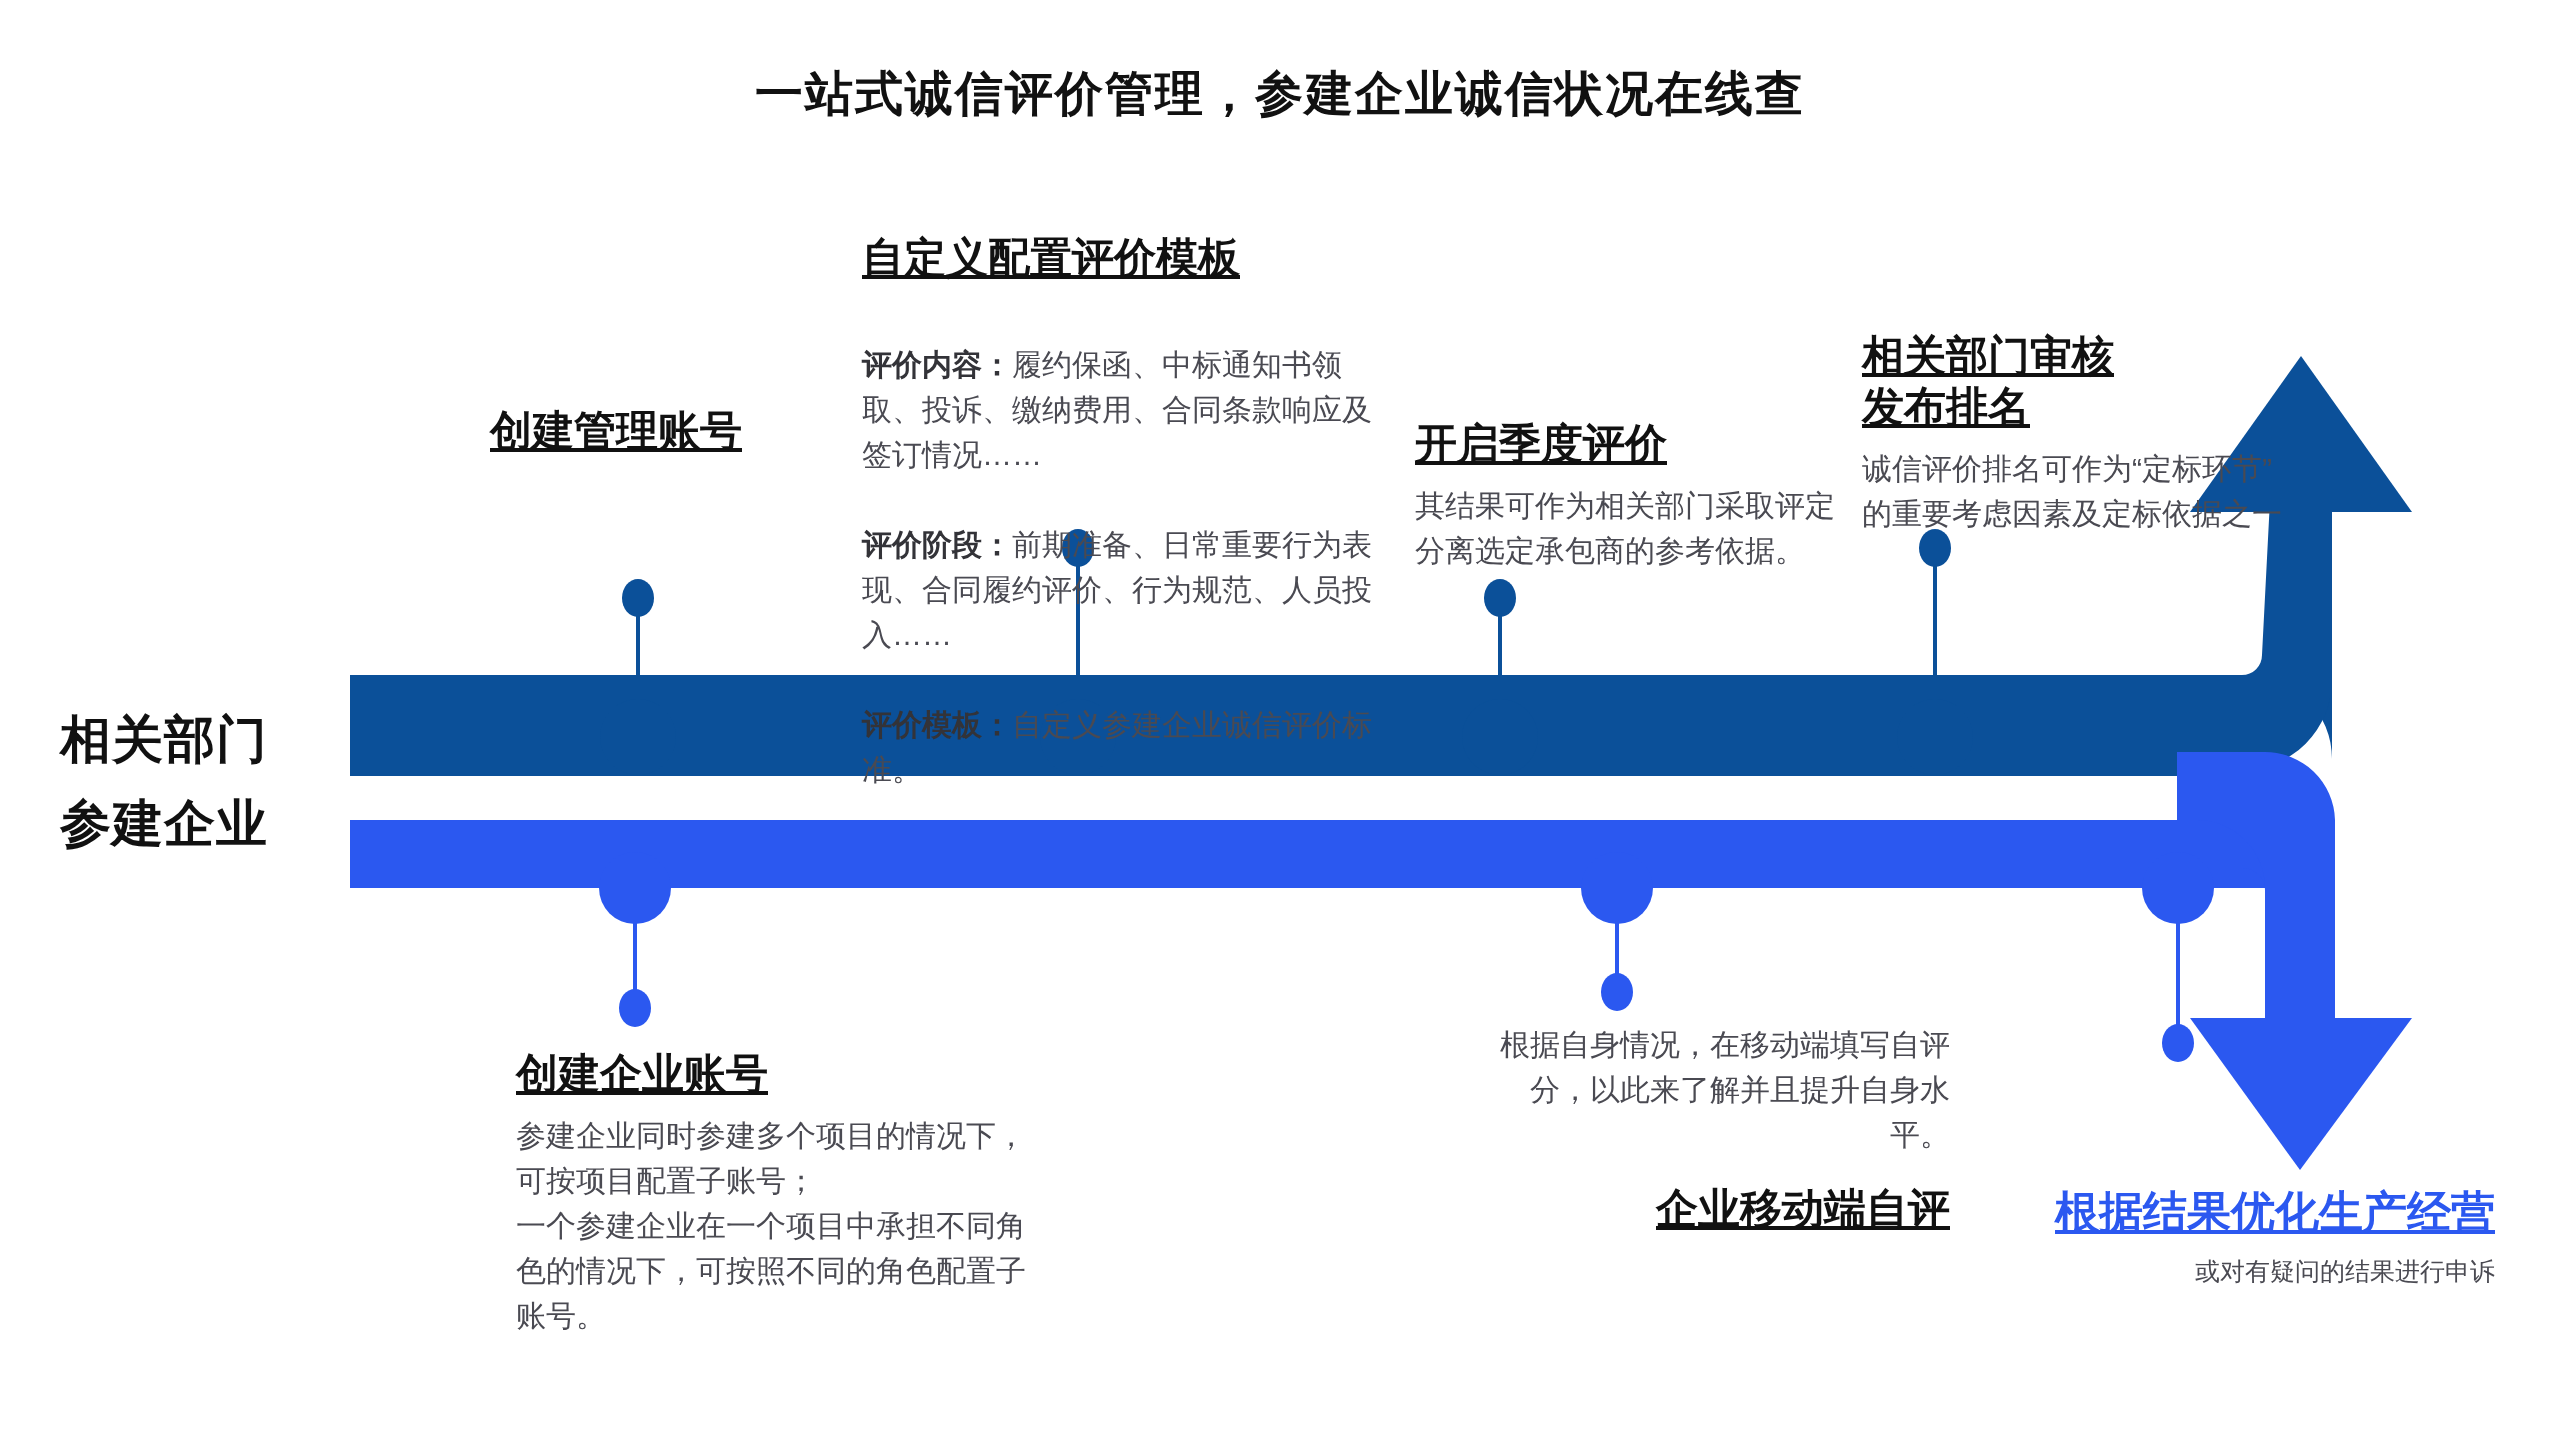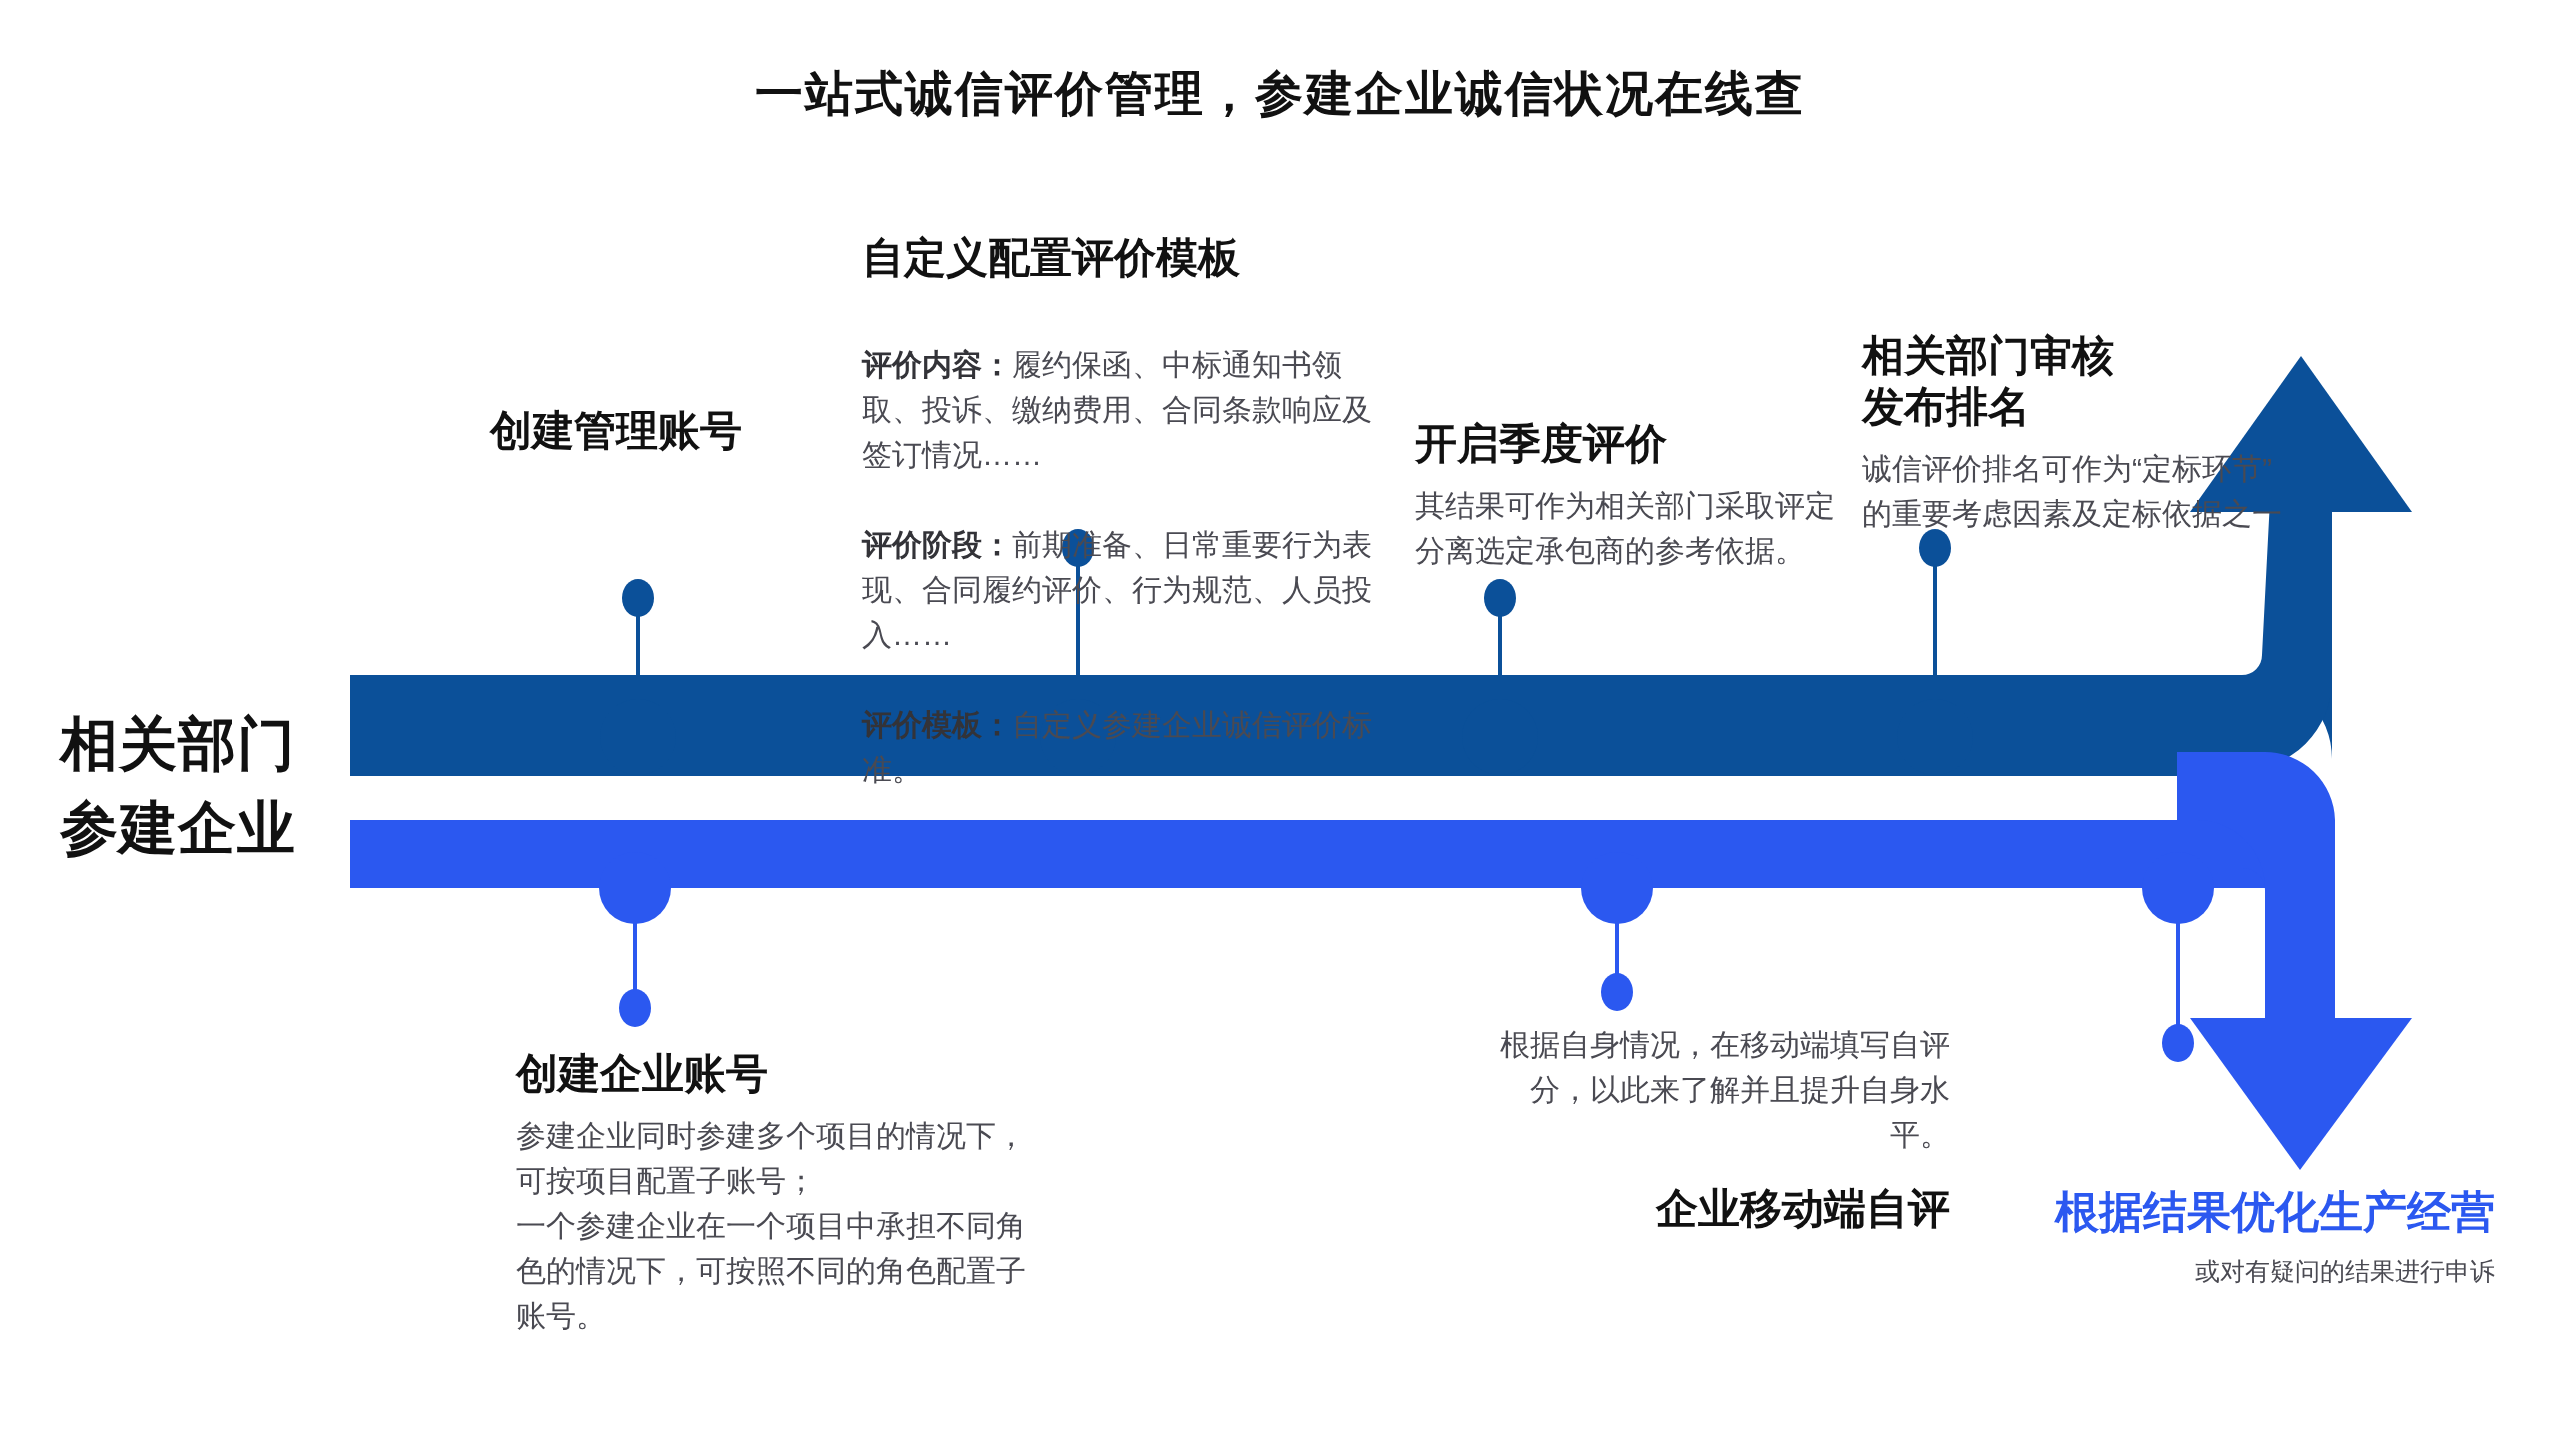--- a/index.html
+++ b/index.html
@@ -10,30 +10,30 @@
 
   .title{
     position:absolute;left:0;top:62px;width:2560px;text-align:center;
     font-size:48px;font-weight:700;color:#111111;letter-spacing:2px;
     white-space:nowrap;
   }
 
   svg.flow{position:absolute;left:0;top:0;width:2560px;height:1440px;}
 
   .lane-label{
-    position:absolute;font-size:58px;font-weight:700;color:#111111;
+    position:absolute;font-size:51px;font-weight:700;color:#111111;
     white-space:nowrap;letter-spacing:1px;
   }
   #lane-label-gov{left:60px;top:706px;}
   #lane-label-ent{left:60px;top:790px;}
 
   .blk{position:absolute;}
   .blk h3{
     margin:0 0 14px 0;font-size:42px;font-weight:700;color:#111111;
-    line-height:1.22;white-space:pre-line;
+    line-height:1.22;white-space:pre-line;text-decoration:underline;
   }
   .blk p{
     margin:0;font-size:30px;line-height:1.5;color:#4a4a52;
     white-space:pre-line;
   }
   .blk p .k{font-weight:700;color:#333338;}
   .blk.center{text-align:right;}
 
   .blk.accent h3{color:#2B58F0;font-size:44px;}
   .blk.accent p{color:#4a4a52;font-size:25px;}

